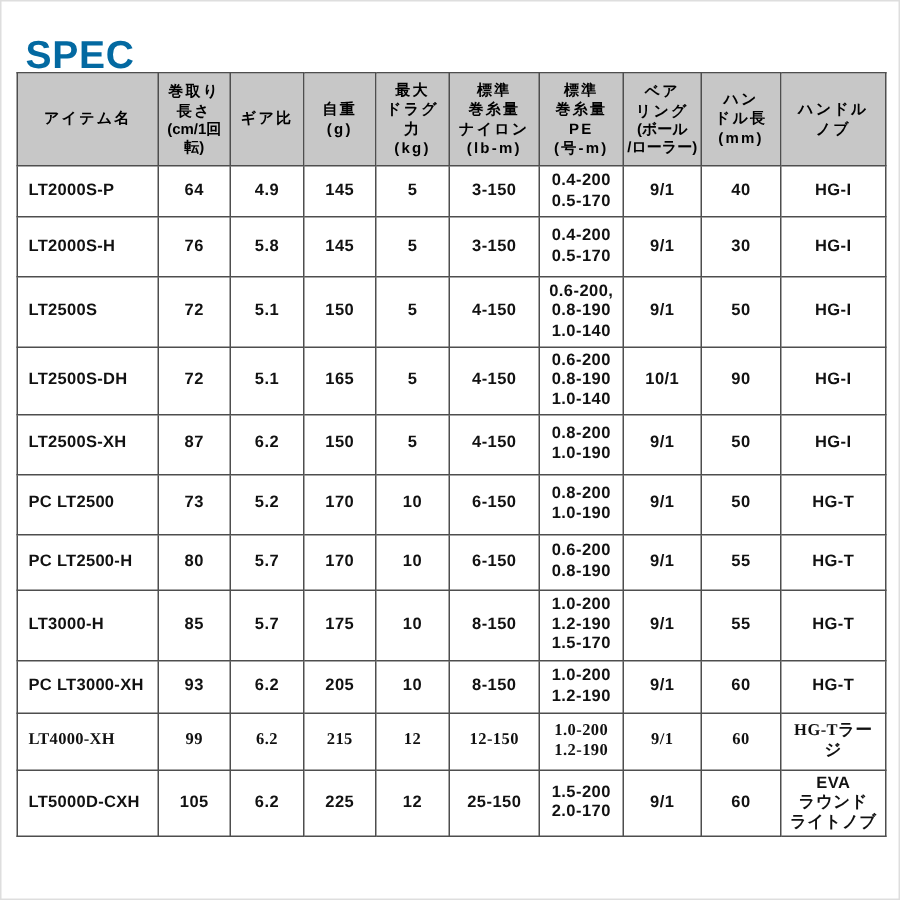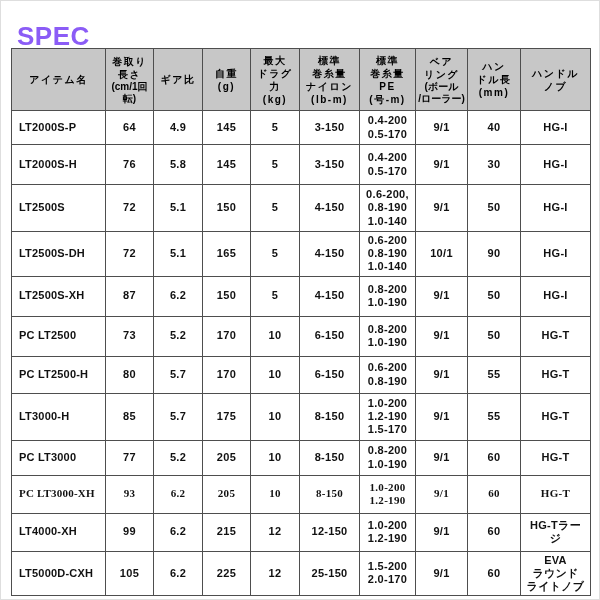--- a/index.html
+++ b/index.html
@@ -15,21 +15,21 @@
     position:absolute;inset:0;
     border:1px solid #dedede;
     pointer-events:none;
   }
   .page-title{
     position:absolute;
     left:17px;top:21px;
     font-size:26px;
     font-weight:bold;
     letter-spacing:0.5px;
-    color:#8b5cf6;
+    color:#0369a1;
   }
   table.spec{
     position:absolute;
     left:11px;top:48px;
     border-collapse:collapse;
     table-layout:fixed;
     width:579px;
   }
   table.spec th, table.spec td{
     border:1px solid #4e4e4e;
@@ -262,33 +262,20 @@
       <td>10</td>
       <td>8-150</td>
       <td>1.0-200
 1.2-190
 1.5-170</td>
       <td>9/1</td>
       <td>55</td>
       <td>HG-T</td>
     </tr>
     <tr>
-      <td class="item">PC LT3000</td>
-      <td>77</td>
-      <td>5.2</td>
-      <td>205</td>
-      <td>10</td>
-      <td>8-150</td>
-      <td>0.8-200
-1.0-190</td>
-      <td>9/1</td>
-      <td>60</td>
-      <td>HG-T</td>
-    </tr>
-    <tr>
       <td class="item">PC LT3000-XH</td>
       <td>93</td>
       <td>6.2</td>
       <td>205</td>
       <td>10</td>
       <td>8-150</td>
       <td>1.0-200
 1.2-190</td>
       <td>9/1</td>
       <td>60</td>

